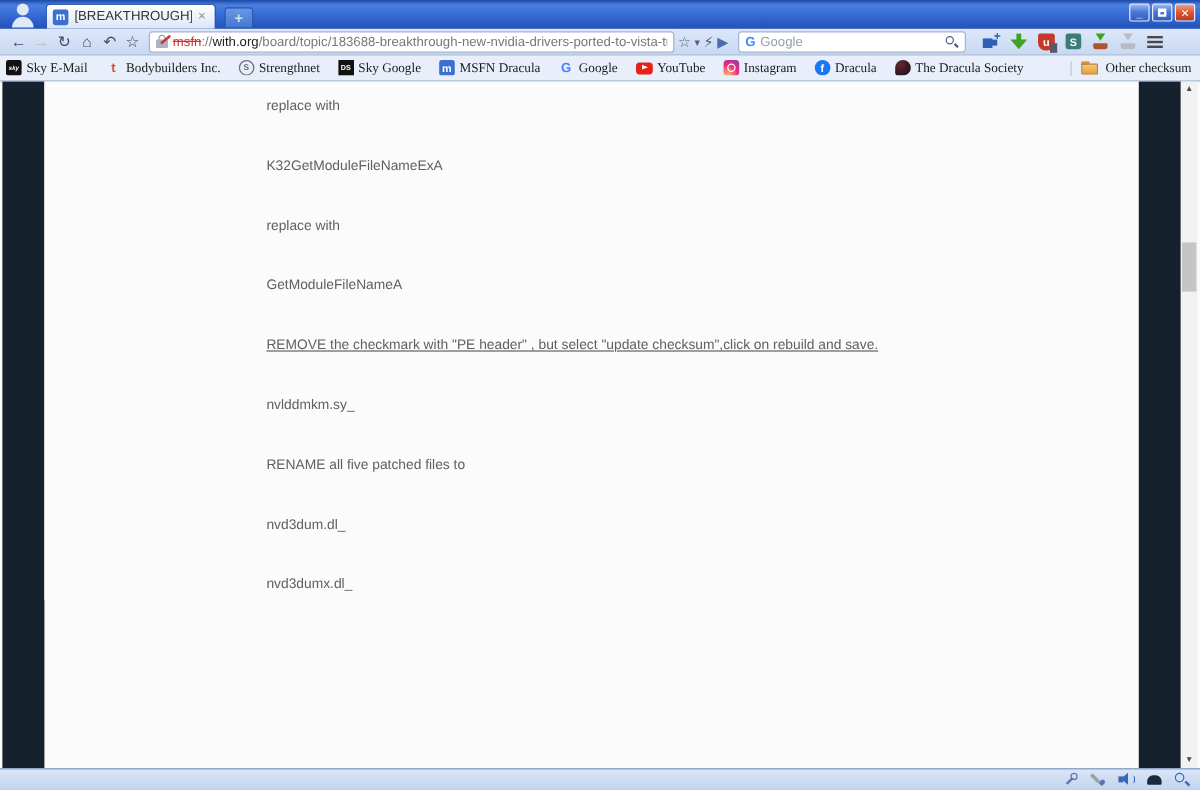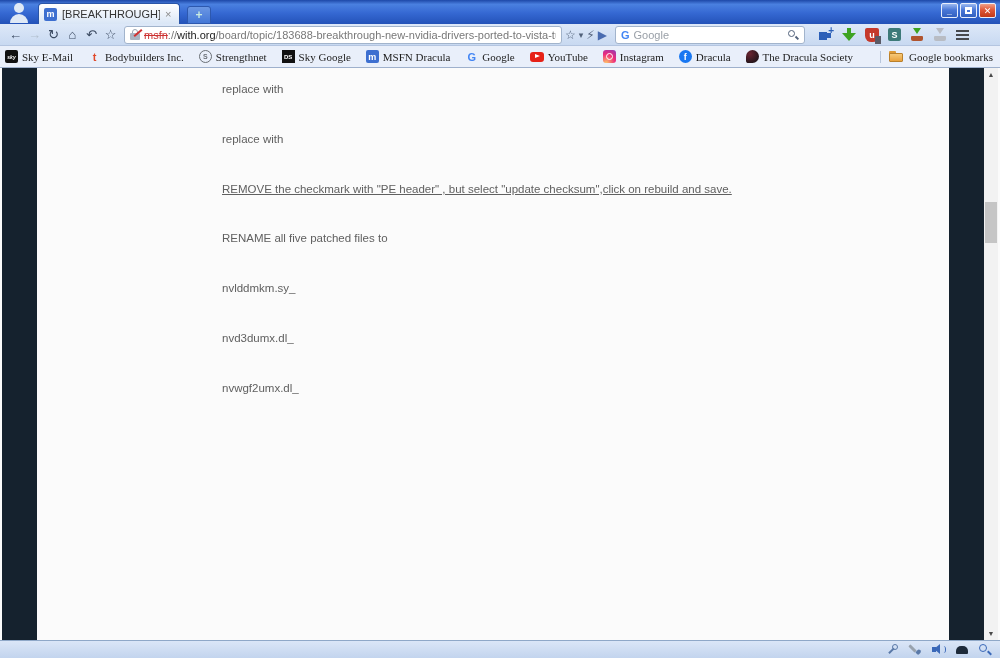--- a/index.html
+++ b/index.html
@@ -269,33 +269,36 @@
         <span class="bm-item">
           <span class="bm-ic dracula-society-icon"></span>
           <span class="bm-label">The Dracula Society</span>
         </span>
       </div>
     <div class="bm-right">
       <span class="folder-ic">
           <span class="back"></span>
           <span class="front"></span>
         </span>
-      <span class="bm-label">Google bookmarks</span>
+      <span class="bm-label">Other checksum</span>
     </div>
   </div>
 
   <div class="page">
     <div class="gutter left"></div>
     <div class="content">
       <div class="content-lines">
           <div class="cline"><span class="ctext">replace with</span></div>
+          <div class="cline"><span class="ctext">K32GetModuleFileNameExA</span></div>
           <div class="cline"><span class="ctext">replace with</span></div>
+          <div class="cline"><span class="ctext">GetModuleFileNameA</span></div>
           <div class="cline"><span class="ctext clink">REMOVE the checkmark with "PE header" , but select "update checksum",click on rebuild  and save.</span></div>
+          <div class="cline"><span class="ctext">nvlddmkm.sy_</span></div>
           <div class="cline"><span class="ctext">RENAME all five patched files to</span></div>
-          <div class="cline"><span class="ctext">nvlddmkm.sy_</span></div>
+          <div class="cline"><span class="ctext">nvd3dum.dl_</span></div>
           <div class="cline"><span class="ctext">nvd3dumx.dl_</span></div>
           <div class="cline"><span class="ctext">nvwgf2umx.dl_</span></div>
         </div>
     </div>
     <div class="gutter right"></div>
     <div class="scrollbar">
       <div class="sb-arrow up">▲</div>
       <div class="sb-thumb"></div>
       <div class="sb-arrow down">▼</div>
     </div>

